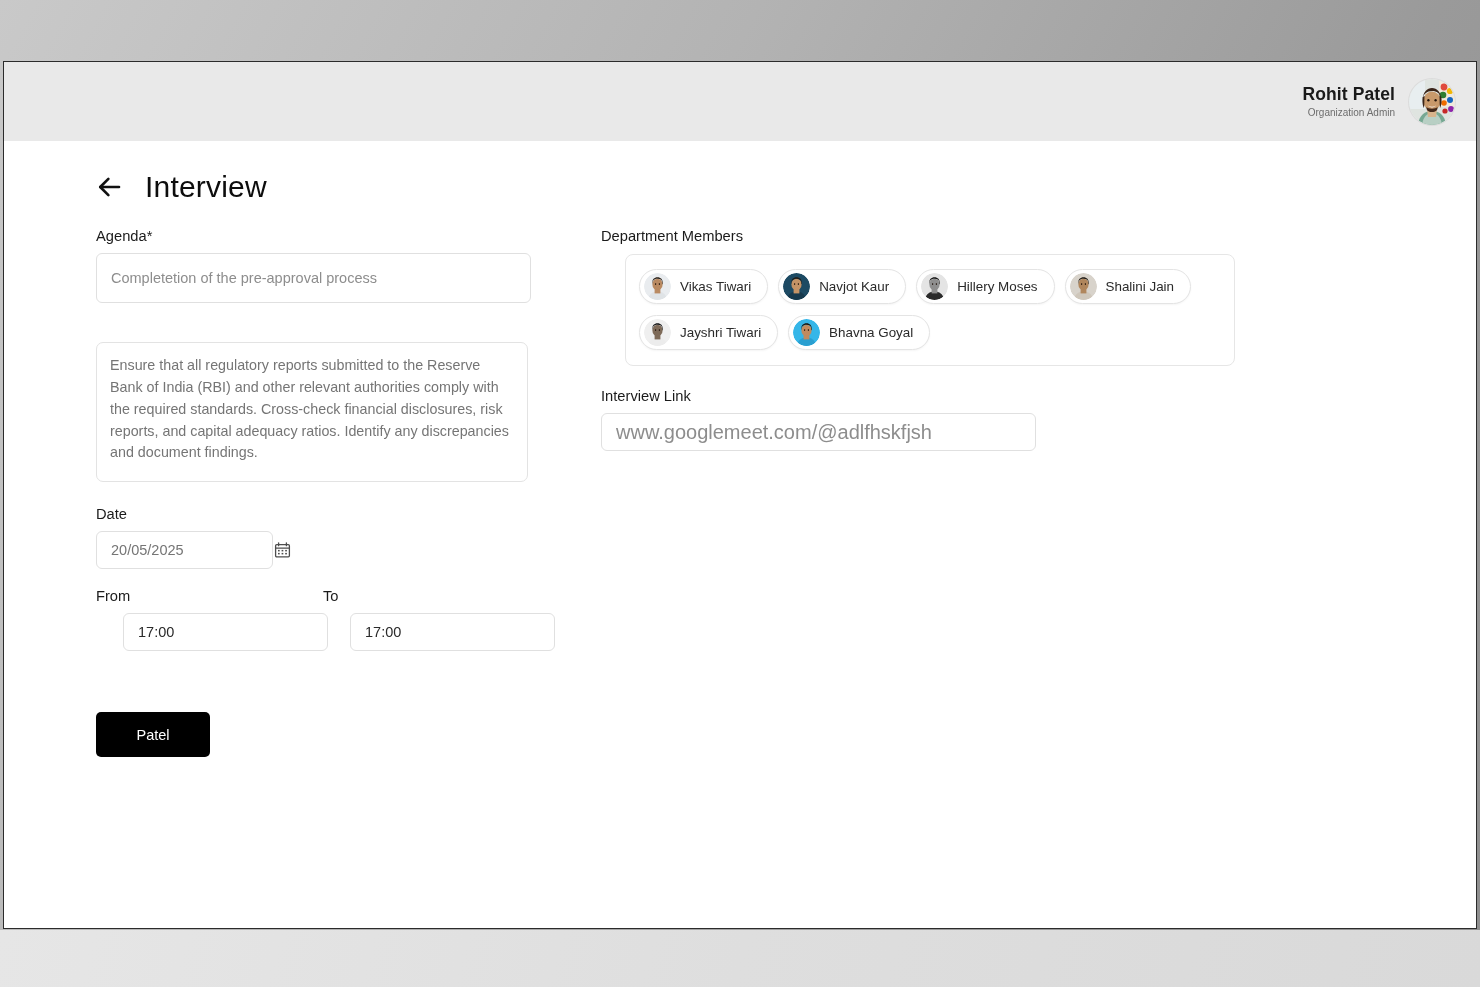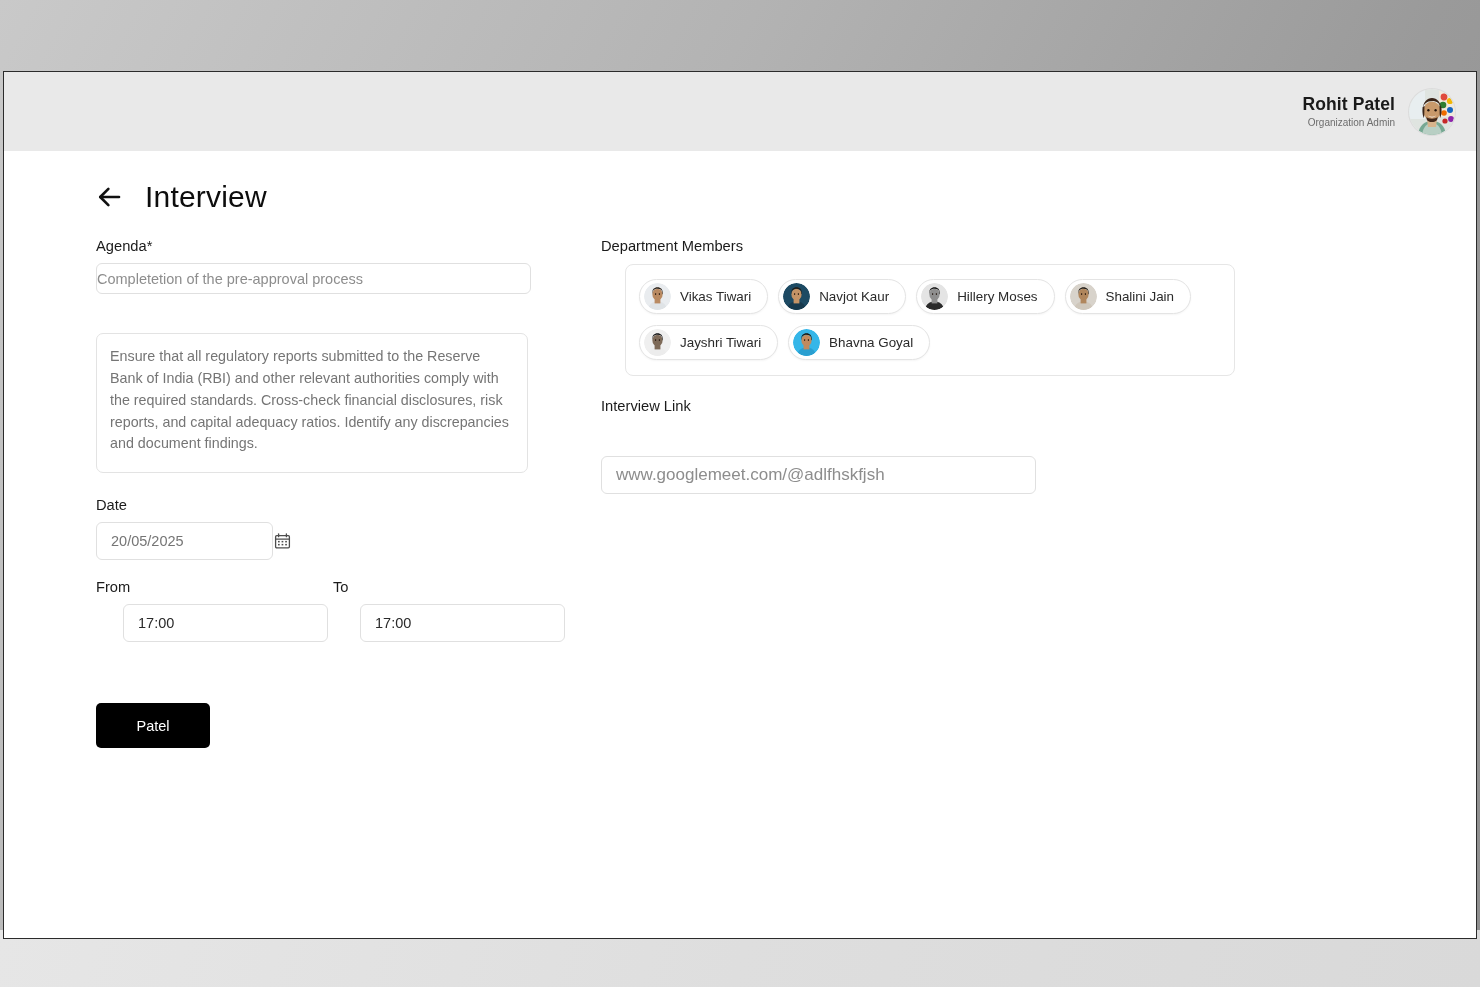--- a/index.html
+++ b/index.html
@@ -22,21 +22,21 @@
     left: 0;
     top: 930px;
     width: 1480px;
     height: 57px;
     background: linear-gradient(105deg, #e6e6e6 0%, #dedede 50%, #d9d9d9 100%);
   }
 
   .window {
     position: absolute;
     left: 3px;
-    top: 71px;
+    top: 61px;
     width: 1474px;
     height: 868px;
     background: #ffffff;
     border: 1px solid #2b2b2b;
     overflow: hidden;
   }
 
   
   .topbar {
     height: 79px;
@@ -122,28 +122,28 @@
 
   .field-label {
     font-size: 14.7px;
     color: #1b1b1b;
     margin-bottom: 9px;
     display: block;
   }
 
   .txt-input {
     width: 435px;
-    height: 31px;
+    height: 50px;
     border: 1px solid #e0e0e0;
     border-radius: 6px;
     background: #fff;
     font-family: "Liberation Sans", sans-serif;
     font-size: 14.5px;
     color: #8d8d8d;
-    padding: 0 0;
+    padding: 0 14px;
     outline: none;
   }
   .txt-input::placeholder { color: #8d8d8d; }
 
   .block { margin-bottom: 0; }
 
   .gap-agenda { height: 39px; }
   .gap-desc   { height: 20px; }
   .gap-date   { height: 19px; }
 
@@ -184,21 +184,21 @@
   .cal-icon {
     position: absolute;
     right: 12px;
     top: 50%;
     transform: translateY(-50%);
     width: 17px;
     height: 17px;
     pointer-events: none;
   }
 
-  .time-row { display: flex; gap: 32px; }
+  .time-row { display: flex; gap: 22px; }
   .time-col { width: 205px; }
 
   .time-input {
     width: 205px;
     height: 38px;
     border: 1px solid #e0e0e0;
     border-radius: 6px;
     background: #fff;
     font-family: "Liberation Sans", sans-serif;
     font-size: 14.5px;
@@ -267,25 +267,24 @@
 
   .link-section { margin-top: 22px; }
 
   .link-input {
     width: 435px;
     height: 38px;
     border: 1px solid #e0e0e0;
     border-radius: 6px;
     background: #fff;
     font-family: "Liberation Sans", sans-serif;
-    font-size: 17px;
+    font-size: 20px;
     color: #8d8d8d;
     padding: 0 14px;
     outline: none;
-    margin-top: 33px;
   }
   .link-input::placeholder { color: #8d8d8d; }
 
   svg { display: block; }
 </style>
 </head>
 <body>
 
 <div class="backdrop-bottom"></div>
 

